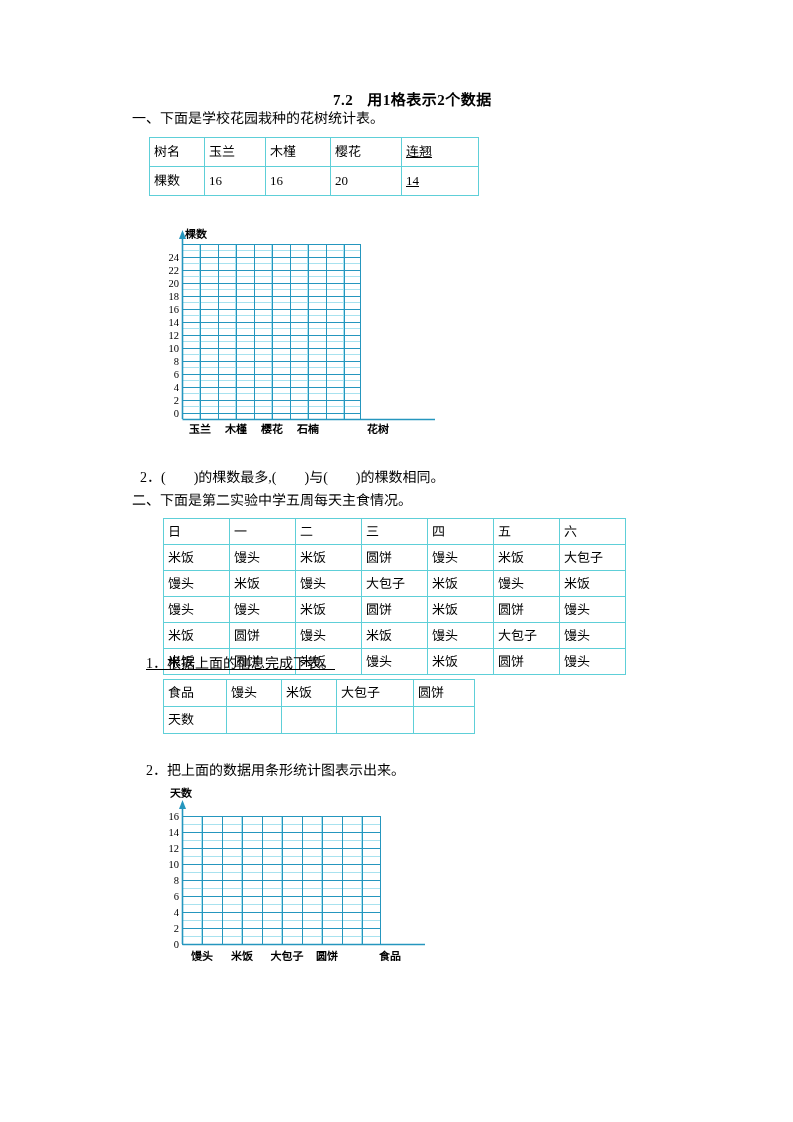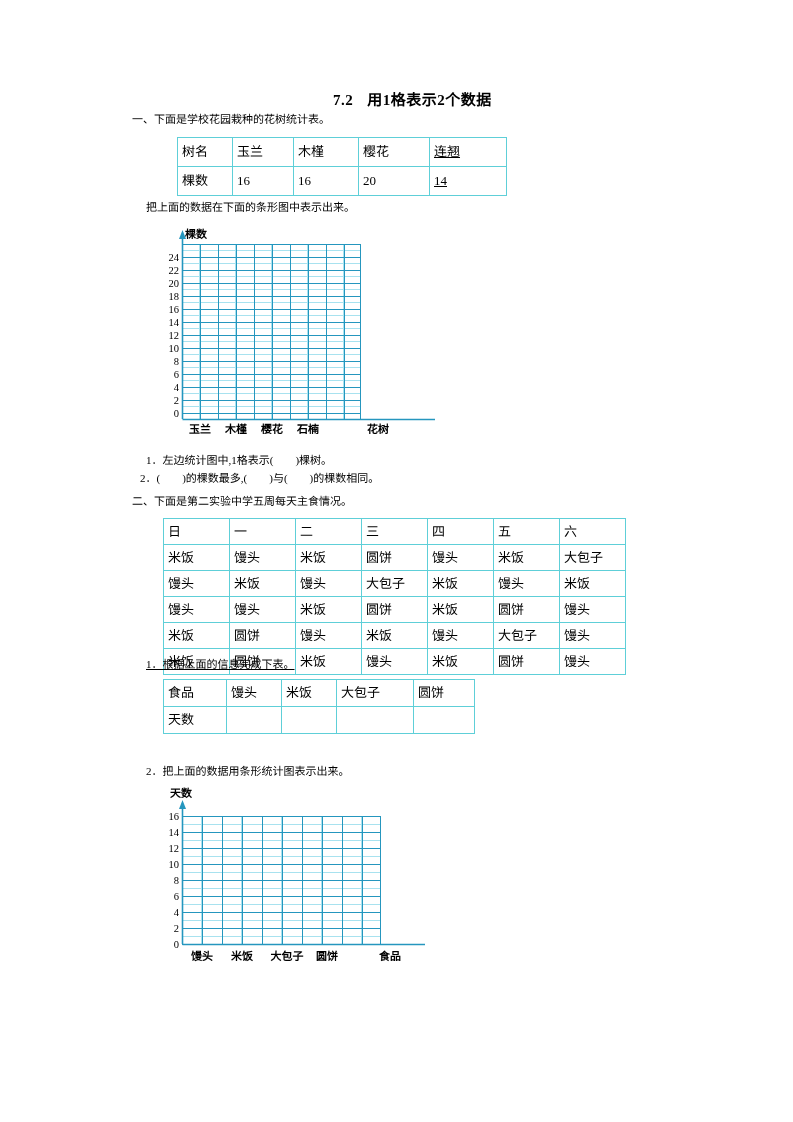--- a/index.html
+++ b/index.html
@@ -32,42 +32,42 @@
     font-weight: bold;
     letter-spacing: 0.5px;
     padding-left: 16px;
   }
   .title .num { font-family: "Liberation Serif", serif; }
   .title .gap { display: inline-block; width: 14px; }
 
   
   .txt {
     position: absolute;
-    font-size: 11px;
+    font-size: 14px;
     line-height: 18px;
     white-space: pre;
   }
 
   
   .gtable {
     position: absolute;
     border-collapse: collapse;
     font-size: 13px;
     font-family: "Liberation Serif", "DejaVu Serif", serif;
   }
   .gtable td {
     border: 1px solid #5ecfd8;
     padding: 2px 4px;
     vertical-align: middle;
     line-height: 18px;
     white-space: nowrap;
   }
 
   
-  #table-tree { left: 177px; top: 137px; padding-left: 36px; }
+  #table-tree { left: 149px; top: 137px; padding-left: 36px; }
   #table-tree td { height: 24px; }
   #table-tree td.c0 { width: 46px; }
   #table-tree td.c1 { width: 52px; }
   #table-tree td.c2 { width: 56px; }
   #table-tree td.c3 { width: 62px; }
   #table-tree td.c4 { width: 68px; text-decoration: underline; }
 
   
   #table-week { left: 163px; top: 518px; }
   #table-week td { height: 21px; width: 57px; }
@@ -122,21 +122,20 @@
       <tr>
         <td class="c0">棵数</td>
         <td class="c1">16</td>
         <td class="c2">16</td>
         <td class="c3">20</td>
         <td class="c4">14</td>
       </tr>
     </tbody>
   </table>
 
-  <div class="txt" style="left:146px; top:198px;">把上面的数据在下面的条形图中表示出来。</div>
 
   <div class="chart" id="tree-chart" style="left:160px; top:225px;">
     <svg width="290" height="215" viewBox="0 0 290 215">
 
       <text class="axis-title" x="25" y="13">棵数</text>
 
       <g stroke="#a8e2ef" stroke-width="1">
         <line x1="22" y1="25.5" x2="200" y2="25.5"></line>
         <line x1="22" y1="38.5" x2="200" y2="38.5"></line>
         <line x1="22" y1="51.5" x2="200" y2="51.5"></line>
@@ -215,21 +214,20 @@
       <g class="cat-label" text-anchor="middle" fill="#000">
         <text x="40" y="208">玉兰</text>
         <text x="76" y="208">木槿</text>
         <text x="112" y="208">樱花</text>
         <text x="148" y="208">石楠</text>
         <text x="218" y="208">花树</text>
       </g>
     </svg>
   </div>
 
-  <div class="txt" style="left:146px; top:451px;">1．左边统计图中,1格表示(        )棵树。</div>
   <div class="txt" style="left:140px; top:469px;">2．(        )的棵数最多,(        )与(        )的棵数相同。</div>
 
   <div class="txt" style="left:132px; top:492px;text-align:center;">二、下面是第二实验中学五周每天主食情况。</div>
 
   <table class="gtable" id="table-week">
     <tbody>
       <tr>
         <td>日</td>
         <td>一</td>
         <td>二</td>

